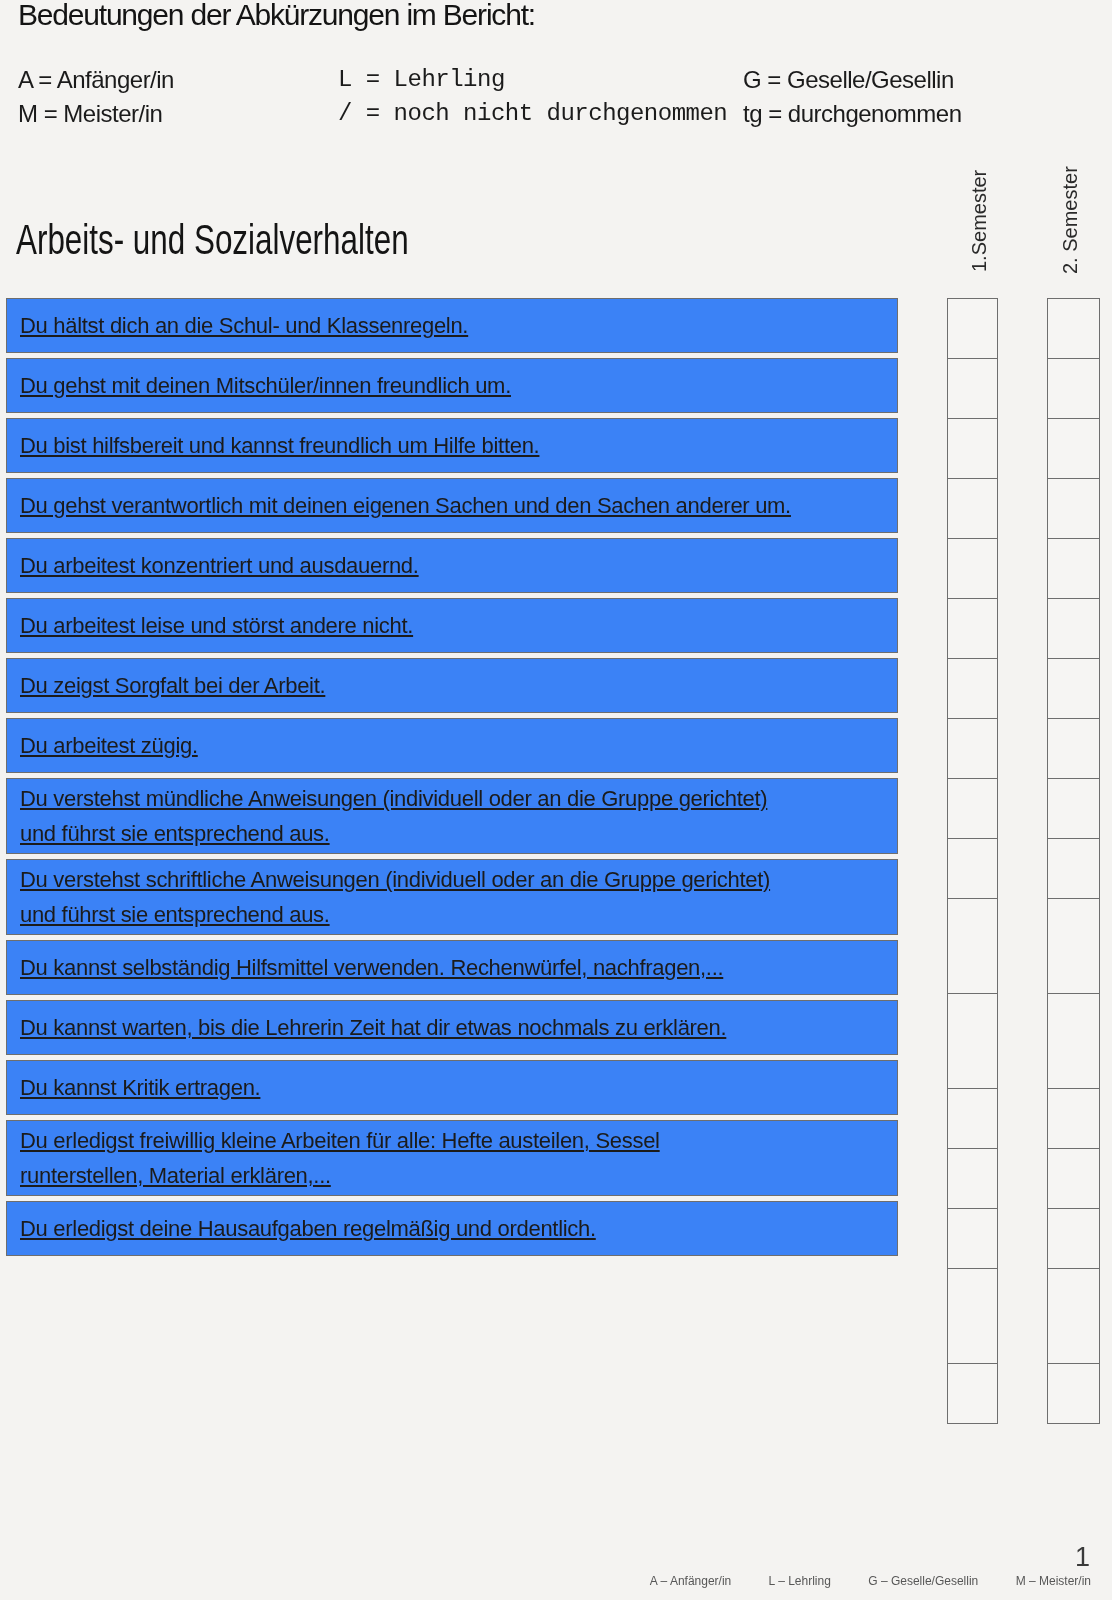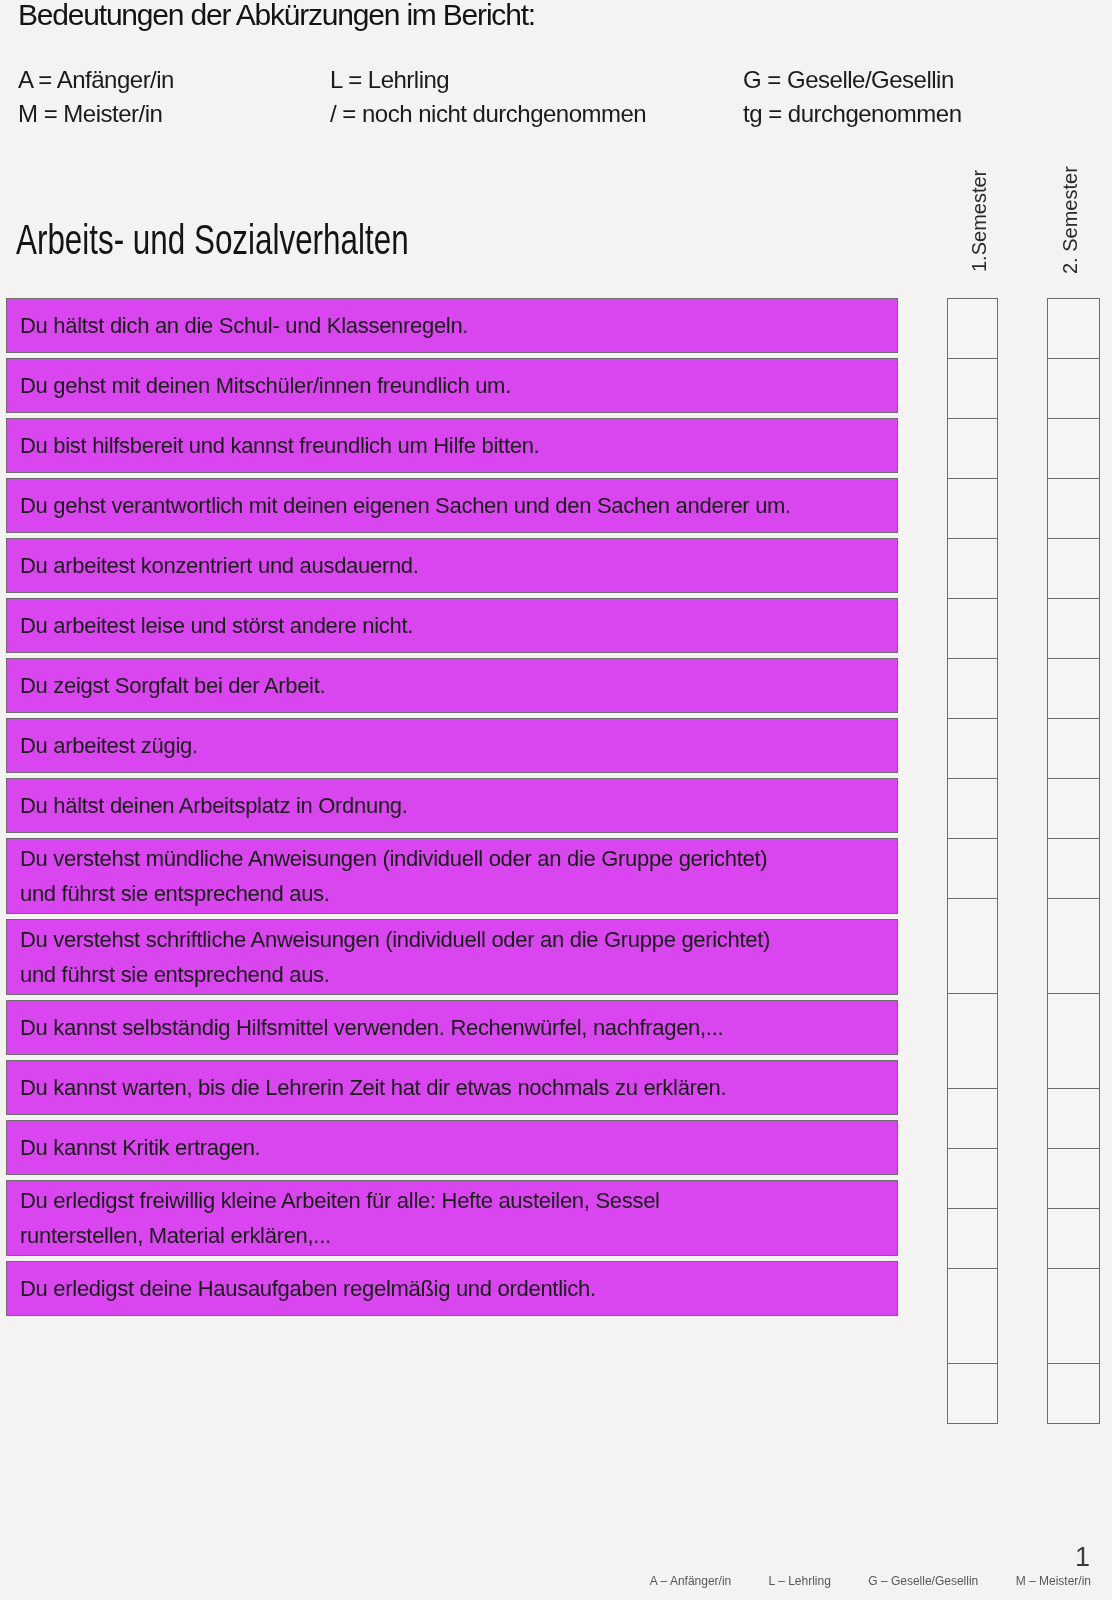--- a/index.html
+++ b/index.html
@@ -18,21 +18,21 @@
     position:absolute;left:18px;top:-2px;
     font-size:30px;letter-spacing:-1.2px;color:#141414;
     white-space:nowrap;
   }
   .legend-entry{
     position:absolute;
     font-size:24px;letter-spacing:-0.5px;color:#1b1b1b;
     white-space:nowrap;
   }
   .lg-r1{top:66px;} .lg-r2{top:100px;}
-  .lg-c1{left:18px;} .lg-c2{left:330px;} .lg-c3{left:743px;}
+  .lg-c1{left:18px;} .lg-c2{left:338px;font-family:Liberation Mono, monospace;} .lg-c3{left:743px;}
 
   
   .section-title{
     position:absolute;left:16px;top:215px;margin:0;
     font-size:43px;font-weight:400;color:#141414;
     white-space:nowrap;
     transform:scaleX(0.73);transform-origin:0 50%;
   }
 
   
@@ -43,28 +43,29 @@
     white-space:nowrap;
   }
   #rot-sem1{left:967px;top:272px;}
   #rot-sem2{left:1058px;top:274px;}
 
   
   .text-col{position:absolute;left:6px;top:298px;width:892px;}
   .row-box{
     box-sizing:border-box;
     border:1px solid #6e6e6e;
-    background:#d946ef;
+    background:#3b82f6;
     margin-bottom:5px;
     display:flex;align-items:center;
     padding:0 10px 0 13px;
     font-size:22px;letter-spacing:-0.3px;line-height:35px;
     color:#1b1b1b;
     white-space:pre-line;
     overflow:hidden;
+    text-decoration:underline;
   }
   .row-box:last-child{margin-bottom:0;}
   .row-box.h1{height:55px;}
   .row-box.h2{height:76px;}
 
   
   .check-col{position:absolute;top:298px;}
   #sem1-col{left:947px;width:51px;}
   #sem2-col{left:1047px;width:53px;}
   .check-cell{
@@ -110,21 +111,20 @@
 
   <div class="text-col" id="text-col">
       <div class="row-box h1">Du hältst dich an die Schul- und Klassenregeln.</div>
       <div class="row-box h1">Du gehst mit deinen Mitschüler/innen freundlich um.</div>
       <div class="row-box h1">Du bist hilfsbereit und kannst freundlich um Hilfe bitten.</div>
       <div class="row-box h1">Du gehst verantwortlich mit deinen eigenen Sachen und den Sachen anderer um.</div>
       <div class="row-box h1">Du arbeitest konzentriert und ausdauernd.</div>
       <div class="row-box h1">Du arbeitest leise und störst andere nicht.</div>
       <div class="row-box h1">Du zeigst Sorgfalt bei der Arbeit.</div>
       <div class="row-box h1">Du arbeitest zügig.</div>
-      <div class="row-box h1">Du hältst deinen Arbeitsplatz in Ordnung.</div>
       <div class="row-box h2">Du verstehst mündliche Anweisungen (individuell oder an die Gruppe gerichtet)
 und führst sie entsprechend aus.</div>
       <div class="row-box h2">Du verstehst schriftliche Anweisungen (individuell oder an die Gruppe gerichtet)
 und führst sie entsprechend aus.</div>
       <div class="row-box h1">Du kannst selbständig Hilfsmittel verwenden. Rechenwürfel, nachfragen,...</div>
       <div class="row-box h1">Du kannst warten, bis die Lehrerin Zeit hat dir etwas nochmals zu erklären.</div>
       <div class="row-box h1">Du kannst Kritik ertragen.</div>
       <div class="row-box h2">Du erledigst freiwillig kleine Arbeiten für alle: Hefte austeilen, Sessel
 runterstellen, Material erklären,...</div>
       <div class="row-box h1">Du erledigst deine Hausaufgaben regelmäßig und ordentlich.</div>

